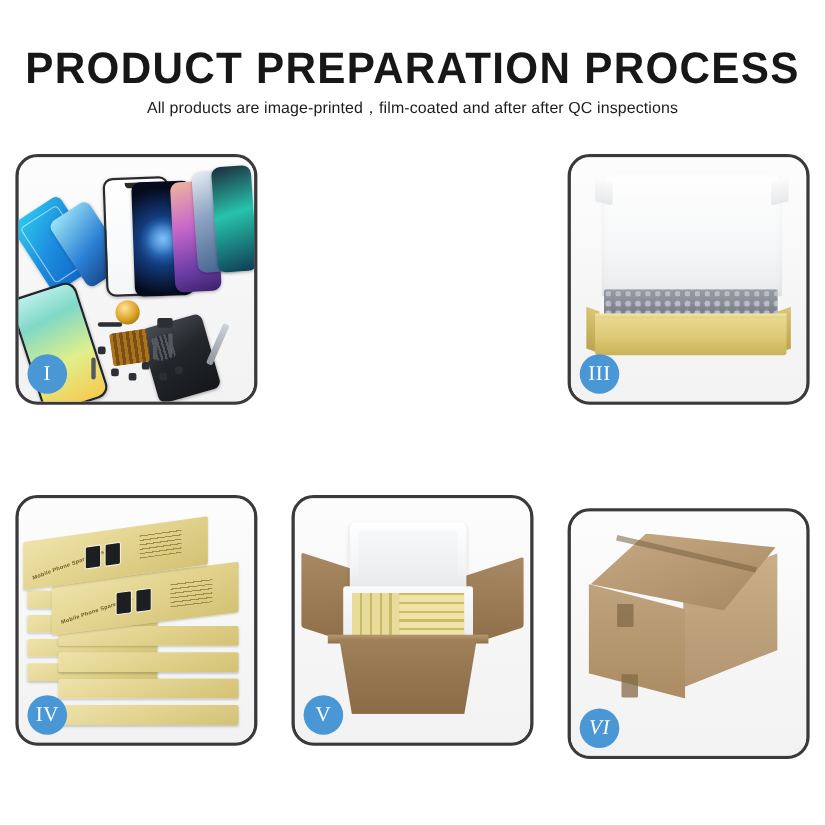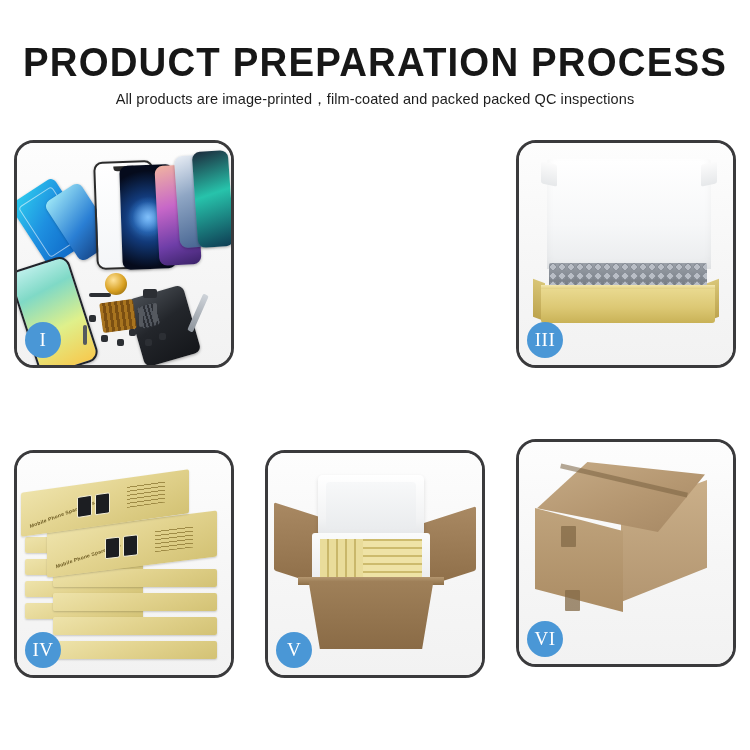--- a/index.html
+++ b/index.html
@@ -92,21 +92,21 @@
     letter-spacing: 0.5px;
     z-index: 40;
   }
 
   
   #panel-1 { left: 14px;  top: 140px; }
   #panel-2 { left: 265px; top: 140px; }
   #panel-3 { left: 516px; top: 140px; padding-left: 30px; }
   #panel-4 { left: 14px;  top: 450px; }
   #panel-5 { left: 265px; top: 450px; }
-  #panel-6 { left: 516px; top: 439px; }
+  #panel-6 { left: 516px; top: 462px; font-style: italic; }
 
   
   .phone {
     position: absolute;
     border-radius: 7px;
     box-shadow: 0 1px 3px rgba(0,0,0,.30);
     overflow: hidden;
   }
   .p1-blue-film {
     left: 8px; top: 42px;
@@ -451,21 +451,21 @@
     width: 15px; height: 21px;
     background: rgba(131,105,71,.75);
     border-radius: 1px;
   }
 </style>
 </head>
 <body>
 
 <div id="header">
   <div id="page-title">PRODUCT PREPARATION PROCESS</div>
-  <div id="page-subtitle">All products are image-printed，film-coated and packed packed QC inspections</div>
+  <div id="page-subtitle">All products are image-printed，film-coated and after after QC inspections</div>
 </div>
 
 <div id="panel-grid">
 
   <div class="panel" id="panel-1">
     <div class="stage">
       <div class="phone p1-blue-film"></div>
       <div class="phone p1-blue-phone"></div>
       <div class="phone p1-glass"></div>
       <div class="phone p1-dark-phone"></div>

